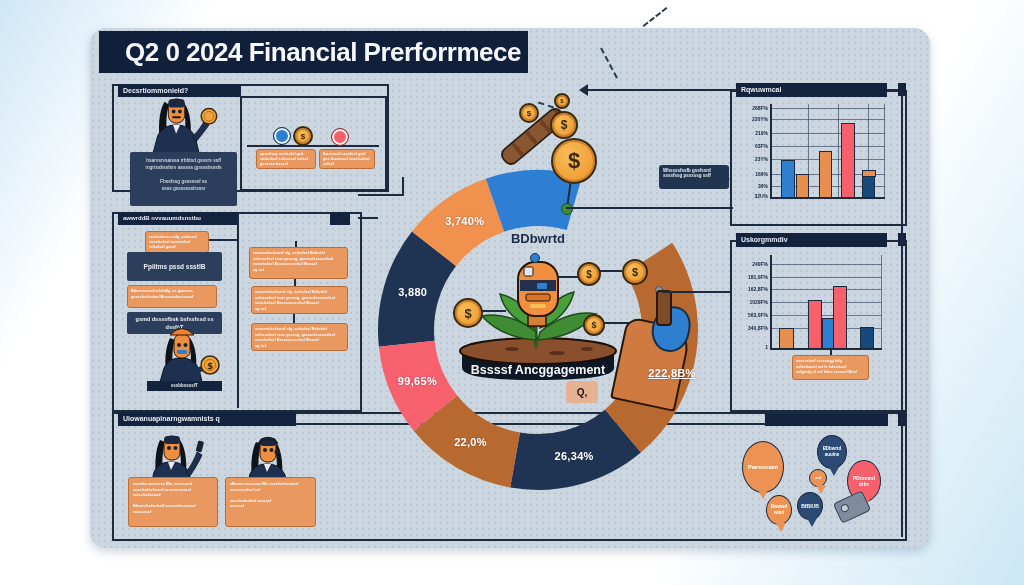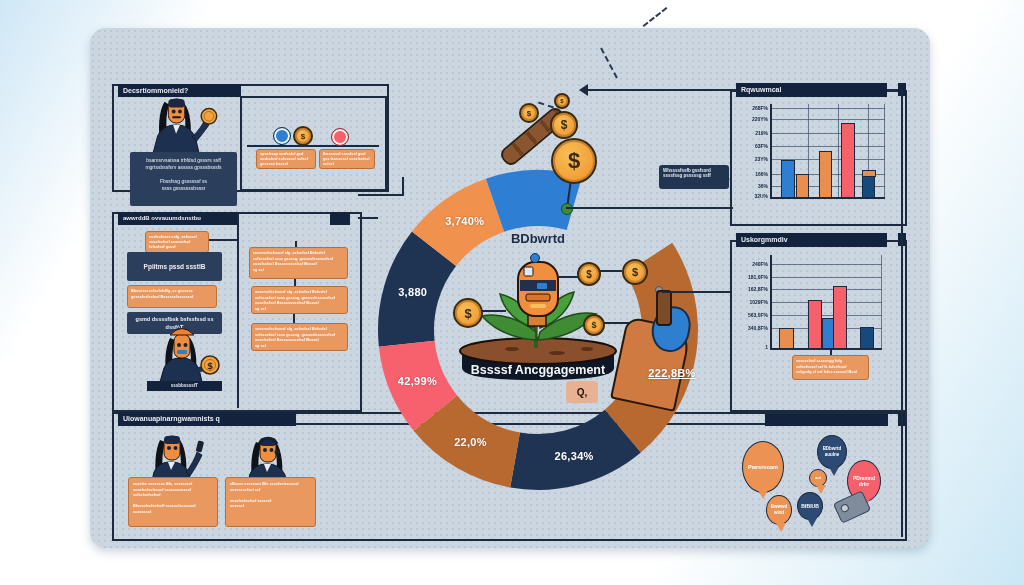--- a/index.html
+++ b/index.html
@@ -46,20 +46,23 @@
   .card{background:#7e8c9b;border:1.5px solid #33415a;border-radius:4px;}
   .card:before{content:"";position:absolute;left:4px;top:4px;width:6px;height:6px;border-radius:50%;background:#c4ccd6;border:1px solid #33415a;}
 </style>
 </head>
 <body>
 
 <div id="stage">
 
   <div class="abs panel"></div>
 
+  <div class="abs titlebar">
+    <span>Q2 0 2024 Financial Prerforrmece</span>
+  </div>
 
   <div class="abs line" style="left:588px;top:89px;width:315px;height:2px;"></div>
   <div class="abs" style="left:579px;top:84px;width:0;height:0;border-top:6px solid transparent;border-bottom:6px solid transparent;border-right:9px solid #1c2a40;"></div>
   <div class="abs dash" style="left:592px;top:62px;width:34px;transform:rotate(62deg);"></div>
   <div class="abs dash" style="left:640px;top:16px;width:30px;transform:rotate(-38deg);"></div>
   <div class="abs dash" style="left:538px;top:104px;width:16px;transform:rotate(18deg);"></div>
 
   <div class="abs bbox" style="left:112px;top:84px;width:273px;height:104px;"></div>
   <div class="abs hbar" style="left:118px;top:84px;width:123px;height:13px;font-size:7px;line-height:13px;">
     <span>Decsrtiommonieid?</span>
@@ -345,14 +348,14 @@
 ssfssfssssf ssf fs fsfssfsssf
 ssfgssfg sf ssf fsfss ssssssf Bssf</div>
 
   <div class="abs line" style="left:901px;top:90px;width:2px;height:447px;"></div>
 
 <div class="donut-label" style="left: 412.724px; top: 291.699px;">3,880</div>
     <div class="donut-label" style="left: 464.746px; top: 221.396px;">3,740%</div>
     <div class="donut-label" style="left: 672px; top: 372.649px; text-decoration: underline;">222,8B%</div>
     <div class="donut-label" style="left: 574.108px; top: 455.925px;">26,34%</div>
     <div class="donut-label" style="left: 470.53px; top: 442.289px;">22,0%</div>
-    <div class="donut-label" style="left: 417.414px; top: 381.186px;">42,99%</div>
+    <div class="donut-label" style="left: 417.414px; top: 381.186px;">99,65%</div>
   </div>
 
 </body></html>

